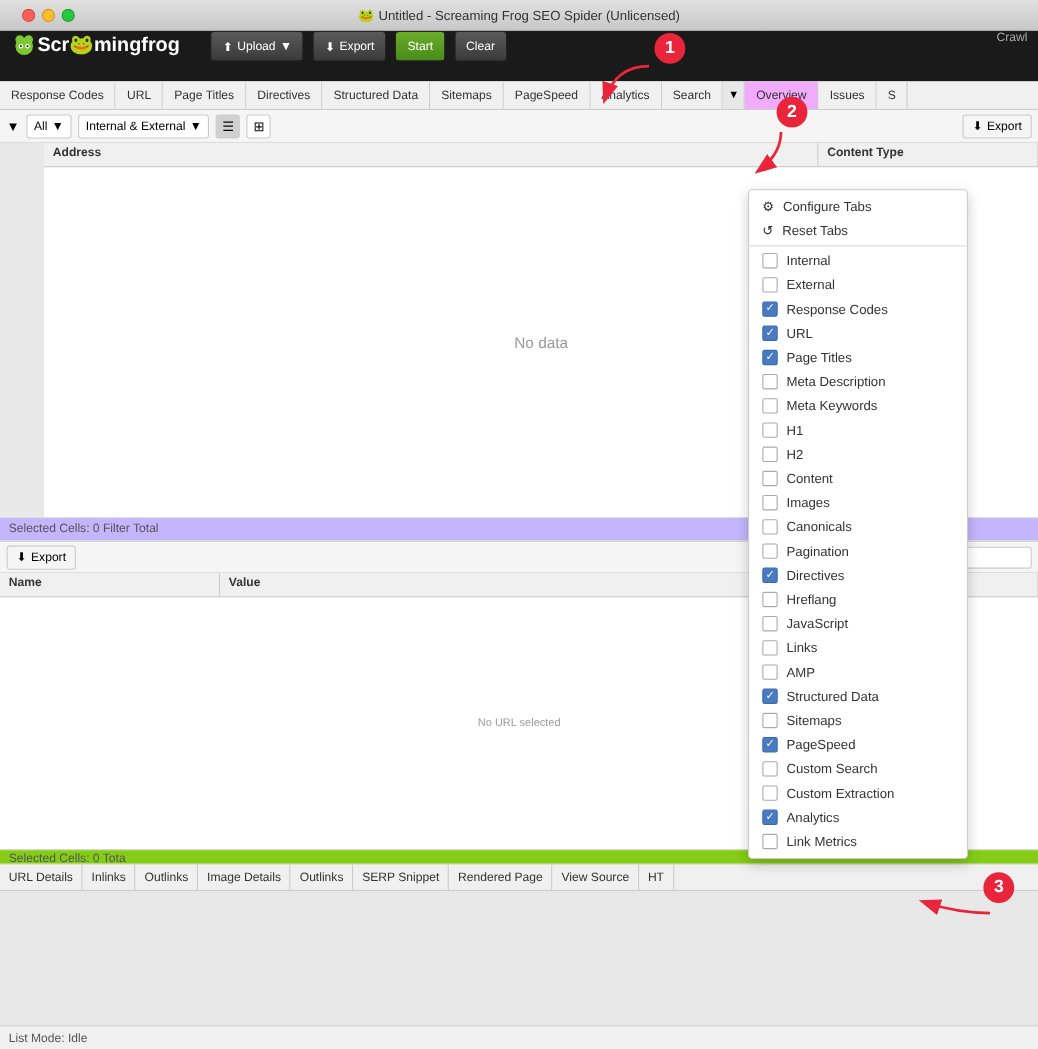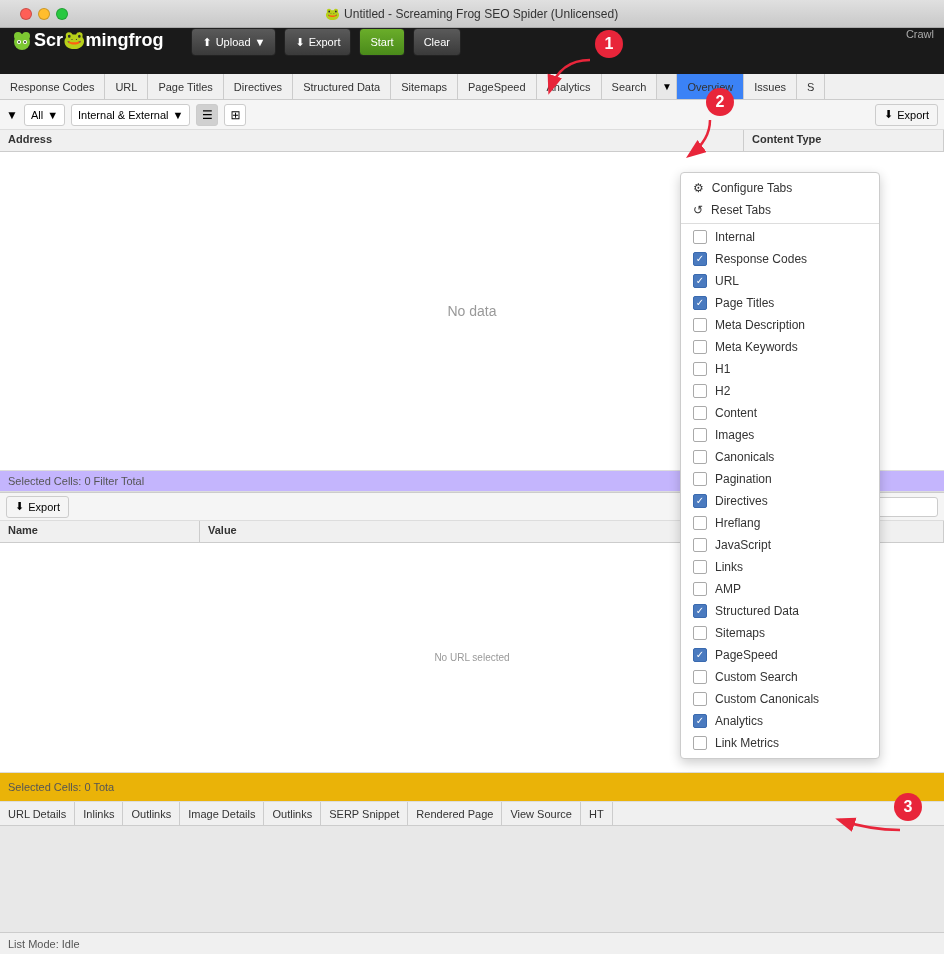--- a/index.html
+++ b/index.html
@@ -74,21 +74,21 @@
     .tab-arrow {
       width: 20px;
       display: flex;
       align-items: center;
       justify-content: center;
       cursor: pointer;
       border-right: 1px solid #ccc;
       background: #e8e8e8;
       font-size: 10px;
     }
-    .tab-overview { background: #3b82f6; }
+    .tab-overview { background: #f0abfc; }
 
     
     .filter-bar {
       background: #f5f5f5;
       border-bottom: 1px solid #ddd;
       display: flex;
       align-items: center;
       padding: 3px 6px;
       gap: 6px;
       height: 30px;
@@ -131,20 +131,21 @@
       gap: 4px;
     }
     .filter-spacer { flex: 1; }
 
     
     .main-table {
       background: white;
       height: 340px;
       overflow: hidden;
       position: relative;
+      margin-left: 40px;
     }
     .table-header {
       background: #f0f0f0;
       border-bottom: 1px solid #ccc;
       display: grid;
       grid-template-columns: 1fr 200px;
       height: 22px;
     }
     .th {
       padding: 3px 8px;
@@ -212,29 +213,28 @@
     }
     .no-url {
       display: flex;
       align-items: center;
       justify-content: center;
       height: calc(100% - 50px);
       color: #999;
       font-size: 10px;
     }
     .bottom-status {
-      background: #eab308;
+      background: #84cc16;
       border-top: 1px solid #ddd;
       border-bottom: 1px solid #ddd;
       padding: 2px 8px;
       font-size: 11px;
       color: #555;
-      height: 30px;
-      display: flex;
-      align-items: center;
+      height: 14px;
+      display: flex;
     }
 
     
     .footer-tab-bar {
       background: #f0f0f0;
       border-bottom: 1px solid #ccc;
       display: flex;
       align-items: stretch;
       height: 24px;
       overflow: hidden;
@@ -518,20 +518,24 @@
       <span>Reset Tabs</span>
     </div>
     <div class="menu-divider"></div>
 
     <div id="dropdown-items-container">
         <div class="menu-item">
           <div class="menu-checkbox"></div>
           <span>Internal</span>
         </div>
         <div class="menu-item">
+          <div class="menu-checkbox"></div>
+          <span>External</span>
+        </div>
+        <div class="menu-item">
           <div class="menu-checkbox checked"></div>
           <span>Response Codes</span>
         </div>
         <div class="menu-item">
           <div class="menu-checkbox checked"></div>
           <span>URL</span>
         </div>
         <div class="menu-item">
           <div class="menu-checkbox checked"></div>
           <span>Page Titles</span>
@@ -599,21 +603,21 @@
         <div class="menu-item">
           <div class="menu-checkbox checked"></div>
           <span>PageSpeed</span>
         </div>
         <div class="menu-item">
           <div class="menu-checkbox"></div>
           <span>Custom Search</span>
         </div>
         <div class="menu-item">
           <div class="menu-checkbox"></div>
-          <span>Custom Canonicals</span>
+          <span>Custom Extraction</span>
         </div>
         <div class="menu-item">
           <div class="menu-checkbox checked"></div>
           <span>Analytics</span>
         </div>
         <div class="menu-item">
           <div class="menu-checkbox"></div>
           <span>Link Metrics</span>
         </div>
       </div>

